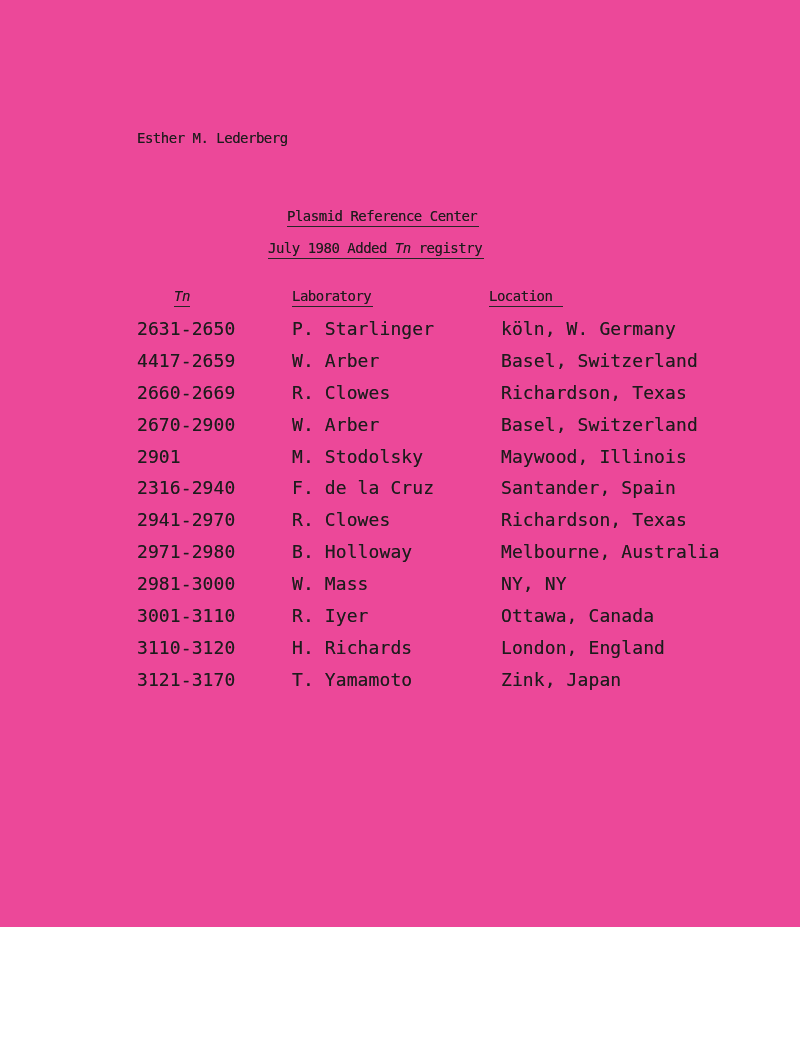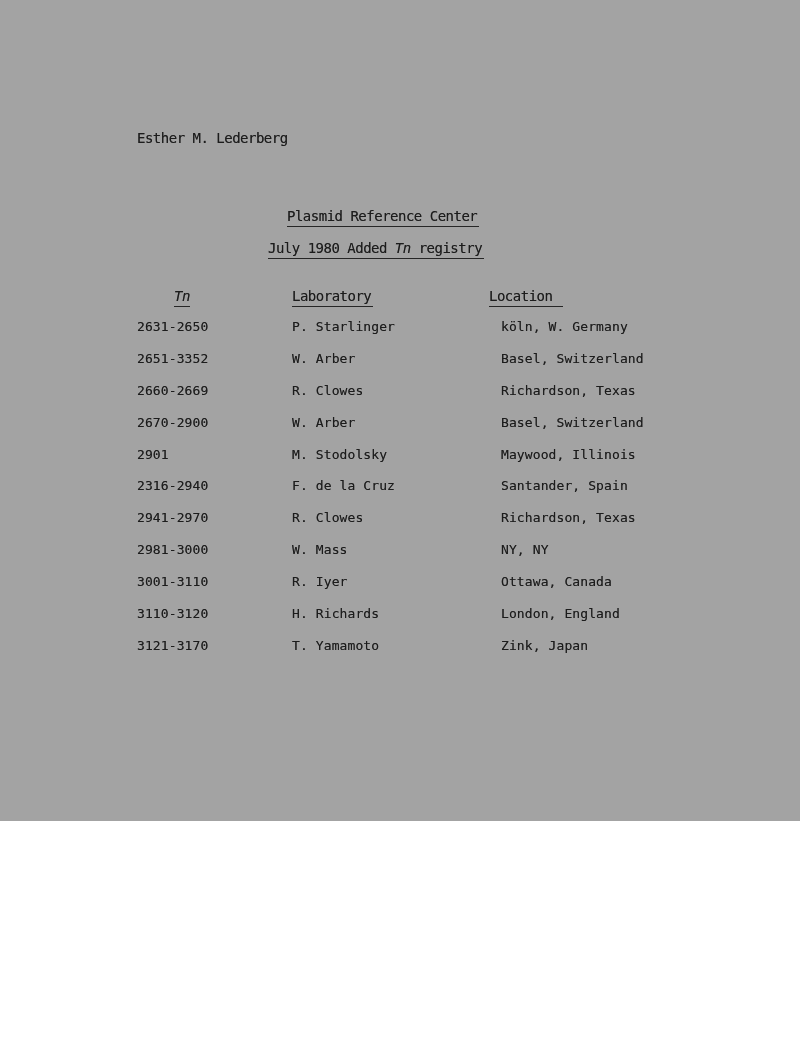--- a/index.html
+++ b/index.html
@@ -3,38 +3,38 @@
 <meta charset="utf-8">
 <style>
   html, body {
     margin: 0;
     padding: 0;
     background: #ffffff;
   }
   .page {
     position: relative;
     width: 800px;
-    height: 821px;
-    background: #a3a3a3;
+    height: 927px;
+    background: #ec4899;
     overflow: hidden;
     font-family: "DejaVu Sans Mono", "Liberation Mono", monospace;
     color: #1c1c1c;
     text-shadow: 0 0 0.35px rgba(25,25,25,0.55);
   }
   .abs { position: absolute; }
   
   .elite {
     font-size: 14px;
     letter-spacing: -0.5px;
     line-height: 1;
     white-space: pre;
   }
   
   .pica {
-    font-size: 13px;
+    font-size: 18px;
     letter-spacing: 0.1px;
     line-height: 1;
     white-space: pre;
   }
   .underline {
     border-bottom: 1.7px solid #262626;
     padding-bottom: 3px;
   }
   .italic { font-style: italic; }
 
@@ -82,21 +82,21 @@
   </div>
 
   <div class="tbody">
     <div class="row pica">
       <span class="cell c-tn">2631-2650</span>
       <span class="cell c-lab">P. Starlinger</span>
       <span class="cell c-loc">köln, W. Germany</span>
     </div>
 
     <div class="row pica">
-      <span class="cell c-tn">2651-3352</span>
+      <span class="cell c-tn">4417-2659</span>
       <span class="cell c-lab">W. Arber</span>
       <span class="cell c-loc">Basel, Switzerland</span>
     </div>
 
     <div class="row pica">
       <span class="cell c-tn">2660-2669</span>
       <span class="cell c-lab">R. Clowes</span>
       <span class="cell c-loc">Richardson, Texas</span>
     </div>
 
@@ -118,20 +118,25 @@
       <span class="cell c-lab">F. de la Cruz</span>
       <span class="cell c-loc">Santander, Spain</span>
     </div>
 
     <div class="row pica">
       <span class="cell c-tn">2941-2970</span>
       <span class="cell c-lab">R. Clowes</span>
       <span class="cell c-loc">Richardson, Texas</span>
     </div>
 
+    <div class="row pica">
+      <span class="cell c-tn">2971-2980</span>
+      <span class="cell c-lab">B. Holloway</span>
+      <span class="cell c-loc">Melbourne, Australia</span>
+    </div>
 
     <div class="row pica">
       <span class="cell c-tn">2981-3000</span>
       <span class="cell c-lab">W. Mass</span>
       <span class="cell c-loc">NY, NY</span>
     </div>
 
     <div class="row pica">
       <span class="cell c-tn">3001-3110</span>
       <span class="cell c-lab">R. Iyer</span>

